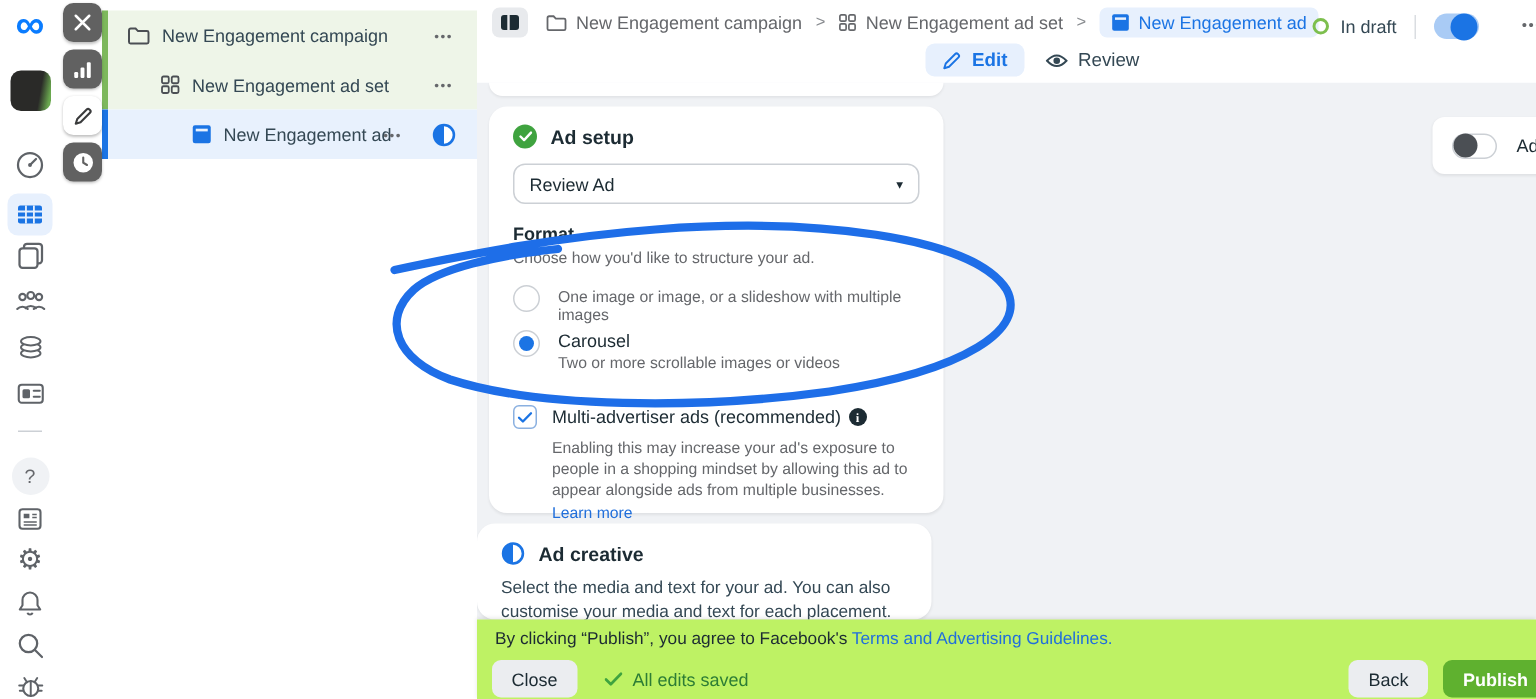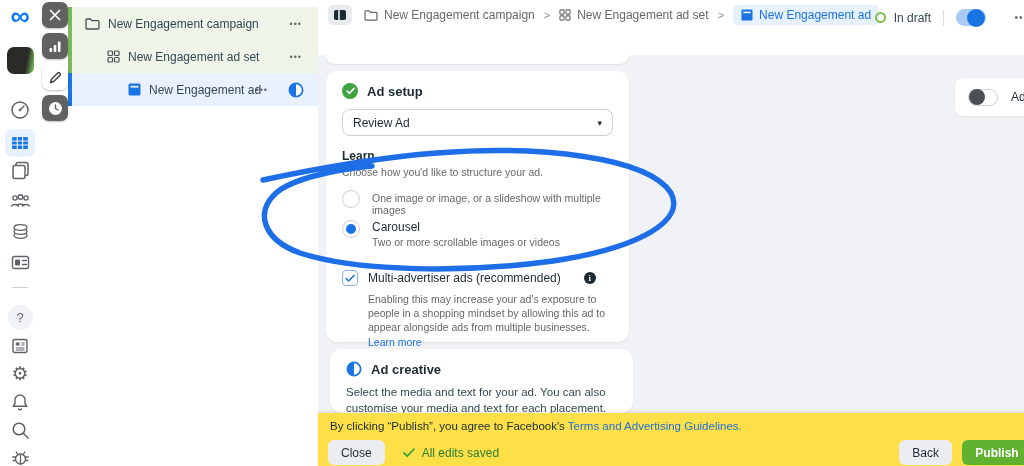--- a/index.html
+++ b/index.html
@@ -49,50 +49,50 @@
   .edit-pill { display:flex; align-items:center; gap:7px; background:#e7f0fd; border-radius:6px; padding:4px 11px; color:#1b74e4; font-size:12.5px; font-weight:bold; }
   .review-tab { display:flex; align-items:center; gap:7px; font-size:12.5px; color:#344854; }
 
   
   .content-bg { left:318px; top:55px; width:706px; height:358px; background:#f0f2f5; }
 
   
   .card { position:absolute; background:#fff; border-radius:12px; box-shadow:0 1px 2px rgba(0,0,0,.07); }
   .card-partial { left:8px; top:0; width:303px; height:9px; border-radius:0 0 12px 12px; }
   .card-setup { left:8px; top:16px; width:303px; height:271px; padding:12px 16px; }
-  .card-creative { left:12px; top:294px; width:303px; height:64px; padding:12px 16px; overflow:hidden; }
+  .card-creative { left:0; top:294px; width:303px; height:64px; padding:12px 16px; overflow:hidden; }
   .sec-head { display:flex; align-items:center; gap:9px; }
   .sec-title { font-size:13px; font-weight:bold; color:#1c2b33; }
   .check-circle { width:16px; height:16px; border-radius:50%; background:#3fa33f; display:flex; align-items:center; justify-content:center; }
   .dropdown { margin-top:10px; height:27px; border:1px solid #ccd0d5; border-radius:8px; display:flex; align-items:center; padding:0 10px; font-size:12px; color:#1c2b33; }
   .dd-caret { margin-left:auto; font-size:9px; color:#1c2b33; }
   .fmt-label { margin-top:13px; font-size:12px; font-weight:bold; }
   .fmt-help { margin-top:3px; font-size:10.5px; color:#65676b; }
   .opt { margin-top:12px; display:flex; gap:12px; }
   .radio { width:18px; height:18px; border-radius:50%; border:1px solid #ccd0d5; background:#fff; flex:none; position:relative; }
   .radio.sel::after { content:""; position:absolute; left:3px; top:3px; width:10px; height:10px; border-radius:50%; background:#1b74e4; }
   .opt-label { font-size:12px; color:#1c2b33; }
   .opt-desc { font-size:10.5px; color:#65676b; margin-top:2px; }
   .chk-row { margin-top:22px; display:flex; gap:10px; align-items:center; }
   .checkbox { width:16px; height:16px; border:1.5px solid #8ab0e0; border-radius:4px; background:#fff; display:flex; align-items:center; justify-content:center; flex:none; }
-  .chk-label { font-size:12px; color:#1c2b33; display:flex; align-items:center; gap:23px;text-align:right; }
+  .chk-label { font-size:12px; color:#1c2b33; display:flex; align-items:center; gap:5px;text-align:right; }
   .info-dot { width:12px; height:12px; border-radius:50%; background:#1c2b33; color:#fff; font-size:8.5px; font-weight:bold; display:flex; align-items:center; justify-content:center; font-family:"Liberation Serif",serif; }
   .chk-desc { margin:6px 0 0 26px; font-size:10.5px; color:#65676b; line-height:1.35; }
   .link { color:#216fdb; }
   .half-circle { width:16px; height:16px; flex:none; }
   .creative-desc { margin-top:8px; font-size:11.5px; color:#344854; line-height:1.35; }
 
   
   .preview-bar { left:637px; top:23px; width:395px; height:38px; background:#fff; border-radius:8px; box-shadow:0 1px 2px rgba(0,0,0,.07); display:flex; align-items:center; padding:0 6px 0 13px; }
   .toggle-off { width:30px; height:17px; border-radius:9px; background:#fff; border:1px solid #ccd0d5; position:relative; flex:none; }
   .toggle-off .knob { position:absolute; left:0px; top:-0.5px; width:16px; height:16px; border-radius:50%; background:#4b4f54; }
   .pv-label { margin-left:13px; font-size:12px; color:#1c2b33; }
 
   
-  .footer { left:318px; top:413px; width:706px; height:53px; background:#fde047; box-shadow:0 -1px 3px rgba(0,0,0,.1); z-index:8; }
+  .footer { left:318px; top:413px; width:706px; height:53px; background:#bef264; box-shadow:0 -1px 3px rgba(0,0,0,.1); z-index:8; }
   .terms { position:absolute; left:12px; top:7px; font-size:11.5px; color:#1c2b33; }
   .foot-row { position:absolute; left:10px; right:-8px; top:27px; display:flex; align-items:center; }
   .btn { height:25px; border-radius:6px; display:flex; align-items:center; justify-content:center; font-size:12px; }
   .btn-gray { background:#ebedf0; color:#1c2b33; padding:0 13px; }
   .saved { display:flex; align-items:center; gap:7px; margin-left:18px; font-size:12px; color:#2d7d35; }
   .btn-back { margin-left:auto; }
   .btn-publish { margin-left:10px; background:#5fb12f; color:#fff; font-weight:bold; padding:0 15px; width:70px; }
 
   
   .annotation { left:0; top:0; z-index:40; pointer-events:none; }
@@ -283,40 +283,55 @@
     <div class="status-wrap">
       <div class="draft-ring"></div>
       <span class="status-text">In draft</span>
       <div class="vdiv"></div>
       <div class="toggle-on">
           <div class="knob"></div>
         </div>
     </div>
     <span class="head-more">•••</span>
   </div>
+  <div class="tabs-row">
+    <div class="edit-pill">
+      <svg width="13" height="13" viewBox="0 0 13 13">
+          <path d="M1.5 11.5 l1 -3.2 6.3 -6.3 a1.3 1.3 0 0 1 1.8 0 l.4 .4 a1.3 1.3 0 0 1 0 1.8 L4.7 10.5 z" fill="none" stroke="#1b74e4" stroke-width="1.3" stroke-linejoin="round"></path>
+        </svg>
+      <span>Edit</span>
+    </div>
+    <div class="review-tab">
+      <svg width="15" height="11" viewBox="0 0 15 11">
+          <path d="M1 5.5 Q7.5 -1.5 14 5.5 Q7.5 12.5 1 5.5 z" fill="none" stroke="#344854" stroke-width="1.3"></path>
+          <circle cx="7.5" cy="5.5" r="2.2" fill="#344854"></circle>
+        </svg>
+      <span>Review</span>
+    </div>
+  </div>
 </div>
 
 <div class="abs content-bg">
 
   <div class="card card-partial"></div>
 
   <div class="card card-setup">
     <div class="sec-head">
       <div class="check-circle">
         <svg width="9" height="8" viewBox="0 0 9 8">
             <path d="M1 4 L3.4 6.4 L8 1.4" fill="none" stroke="#fff" stroke-width="1.6" stroke-linecap="round" stroke-linejoin="round"></path>
           </svg>
       </div>
       <span class="sec-title">Ad setup</span>
     </div>
     <div class="dropdown">
       <span>Review Ad</span>
       <span class="dd-caret">▾</span>
     </div>
-    <div class="fmt-label">Learn</div>
+    <div class="fmt-label">Format</div>
     <div class="fmt-help">Choose how you'd like to structure your ad.</div>
 
     <div class="opt">
       <div class="radio"></div>
       <div>
         <div class="opt-desc">One image or image, or a slideshow with multiple images</div>
       </div>
     </div>
     <div class="opt" style="margin-top:4px;">
       <div class="radio sel"></div>

